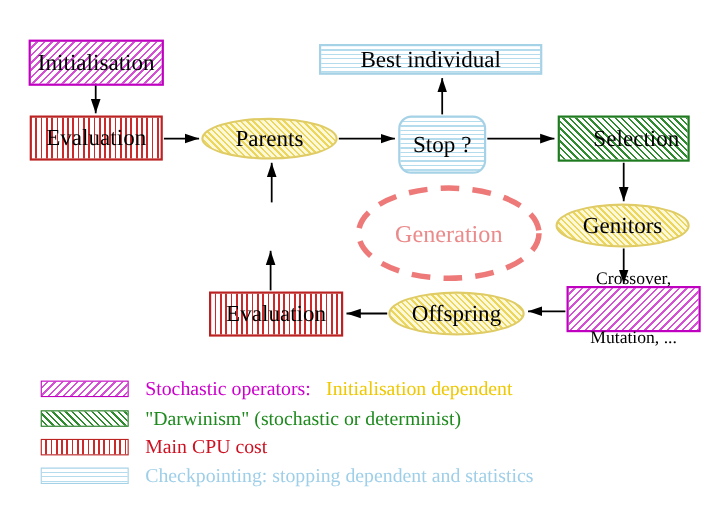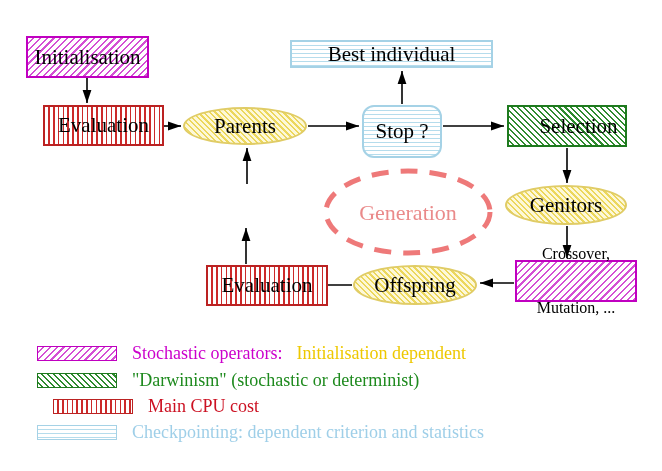--- a/index.html
+++ b/index.html
@@ -13,21 +13,20 @@
     box-sizing:border-box;color:#000;text-align:center;line-height:1.05;
   }
   
   .hatch-magenta{
     background:repeating-linear-gradient(135deg,#ffffff 0px,#ffffff 3.2px,#d44fd4 3.2px,#d44fd4 4.8px);
     border:2px solid #c000c0;
   }
   .stripes-red{
     background:repeating-linear-gradient(90deg,#ffffff 0px,#ffffff 3.2px,#cc2a2a 3.2px,#cc2a2a 4.8px);
     border:2px solid #bb2222;
-    margin-left:16px;
   }
   .hatch-green{
     background:repeating-linear-gradient(45deg,#ffffff 0px,#ffffff 2.7px,#2e8b2e 2.7px,#2e8b2e 4.2px);
     border:2px solid #1e7a1e;
   }
   .stripes-cyan{
     background:repeating-linear-gradient(180deg,#ffffff 0px,#ffffff 2.9px,#b5dcec 2.9px,#b5dcec 4.0px);
     border:2px solid #a5d2e6;
   }
   .hatch-yellow{
@@ -145,16 +144,16 @@
     <span class="legend-text t-green">"Darwinism" (stochastic or determinist)</span>
   </div>
 
   <div class="legend-row lr-3">
     <div class="swatch stripes-red"></div>
     <span class="legend-text t-red">Main CPU cost</span>
   </div>
 
   <div class="legend-row lr-4">
     <div class="swatch stripes-cyan"></div>
-    <span class="legend-text t-cyan">Checkpointing: dependent criterion and statistics</span>
+    <span class="legend-text t-cyan">Checkpointing: stopping dependent and statistics</span>
   </div>
 
 </div>
 
 </body></html>

